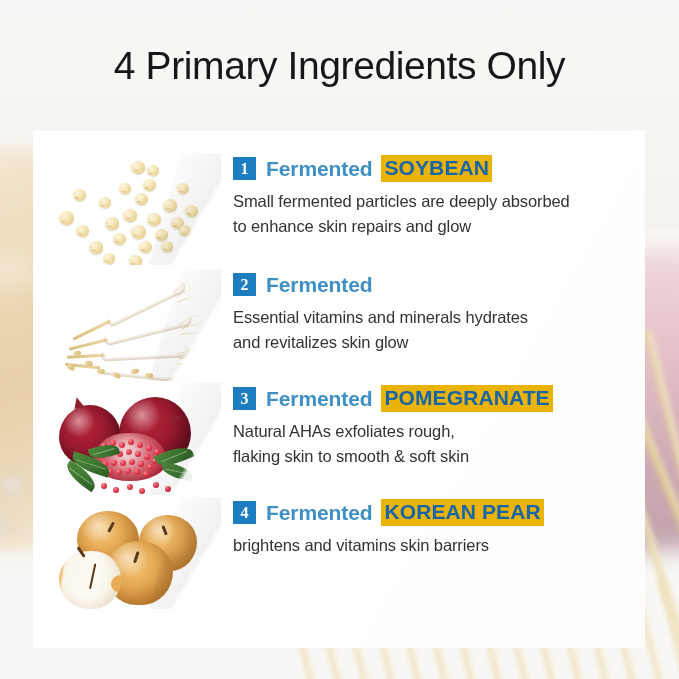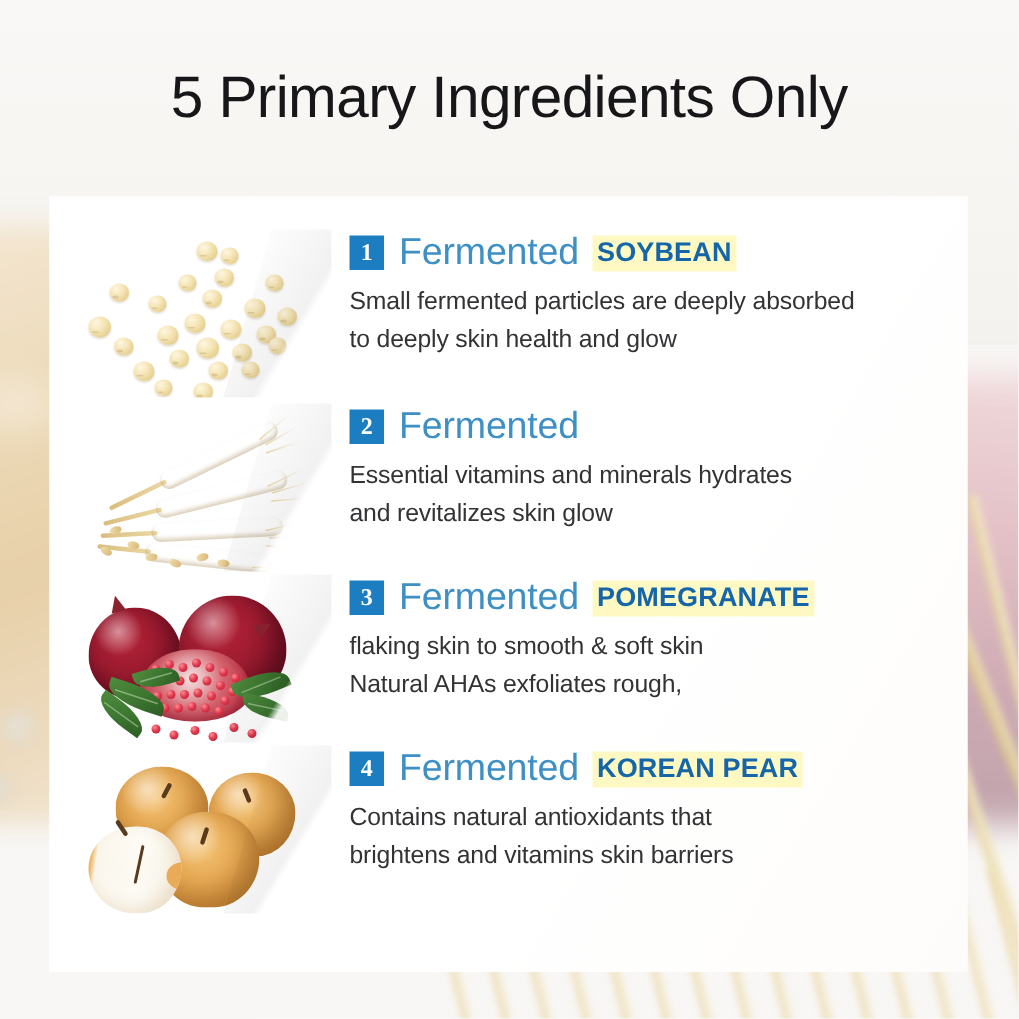--- a/index.html
+++ b/index.html
@@ -318,32 +318,32 @@
     background: #1c7ec0;
     color: #ffffff;
     font-family: "Liberation Serif", serif;
     font-size: 16px;
     font-weight: 700;
     line-height: 23px;
     text-align: center;
   }
   .fermented {
     margin-left: 10px;
-    font-size: 25px;
-    font-weight: 400;
+    font-size: 21px;
+    font-weight: 700;
     color: #3d8fc4;
     letter-spacing: -0.1px;
   }
   .ing-name {
     margin-left: 9px;
-    font-size: 18px;
+    font-size: 21px;
     font-weight: 700;
     color: #1565a8;
     letter-spacing: 0.1px;
-    background: #fef9c3;
+    background: #eab308;
     padding: 1px 3px 2px 3px;
   }
 
   .desc {
     font-size: 16.5px;
     line-height: 25px;
     color: #333336;
     letter-spacing: -0.1px;
   }
   .desc div { white-space: nowrap; }
@@ -354,21 +354,21 @@
 <div id="poster">
 
   <div class="bg-layer" id="bg-top-white"></div>
   <div class="bg-layer" id="bg-left-wheat"></div>
   <div class="bg-layer" id="bg-left-beans"></div>
   <div class="bg-layer" id="bg-right-rose"></div>
   <div class="bg-layer" id="bg-right-straw"></div>
   <div class="bg-layer" id="bg-bottom-wheat"></div>
   <div class="bg-layer" id="bg-bottom-wheat2"></div>
 
-  <div id="title">5 Primary Ingredients Only</div>
+  <div id="title">4 Primary Ingredients Only</div>
 
   <div id="card">
 
     <div class="row row-1">
       <div class="photo">
         <div class="photo-inner">
           <div class="bean" style="left:16px;  top:58px;  width:15px; height:14px;"></div>
           <div class="bean" style="left:33px;  top:72px;  width:13px; height:12px;"></div>
           <div class="bean" style="left:46px;  top:88px;  width:14px; height:13px;"></div>
           <div class="bean" style="left:62px;  top:64px;  width:14px; height:13px;"></div>
@@ -397,21 +397,21 @@
         <div class="photo-curl"></div>
       </div>
       <div class="text-col">
         <div class="headline">
           <span class="badge">1</span>
           <span class="fermented">Fermented</span>
           <span class="ing-name">SOYBEAN</span>
         </div>
         <div class="desc">
           <div>Small fermented particles are deeply absorbed</div>
-          <div>to deeply skin health and glow</div>
+          <div>to enhance skin repairs and glow</div>
         </div>
       </div>
     </div>
 
     <div class="row row-2">
       <div class="photo">
         <div class="photo-inner">
 
           <div class="ear" style="left:30px; top:70px; width:130px; transform:rotate(-26deg);">
             <div class="ear-stalk" style="width:42px;"></div>
@@ -516,22 +516,22 @@
         </div>
         <div class="photo-curl"></div>
       </div>
       <div class="text-col">
         <div class="headline">
           <span class="badge">3</span>
           <span class="fermented">Fermented</span>
           <span class="ing-name">POMEGRANATE</span>
         </div>
         <div class="desc">
+          <div>Natural AHAs exfoliates rough,</div>
           <div>flaking skin to smooth &amp; soft skin</div>
-          <div>Natural AHAs exfoliates rough,</div>
         </div>
       </div>
     </div>
 
     <div class="row row-4">
       <div class="photo">
         <div class="photo-inner">
 
           <div class="pear" style="left:34px; top:14px; width:62px; height:58px;"></div>
           <div class="pear-stem" style="left:64px; top:24px; height:11px; transform:rotate(28deg);"></div>
@@ -550,20 +550,19 @@
         </div>
         <div class="photo-curl"></div>
       </div>
       <div class="text-col">
         <div class="headline">
           <span class="badge">4</span>
           <span class="fermented">Fermented</span>
           <span class="ing-name">KOREAN PEAR</span>
         </div>
         <div class="desc">
-          <div>Contains natural antioxidants that</div>
           <div>brightens and vitamins skin barriers</div>
         </div>
       </div>
     </div>
 
   </div>
 </div>
 
 </body></html>

